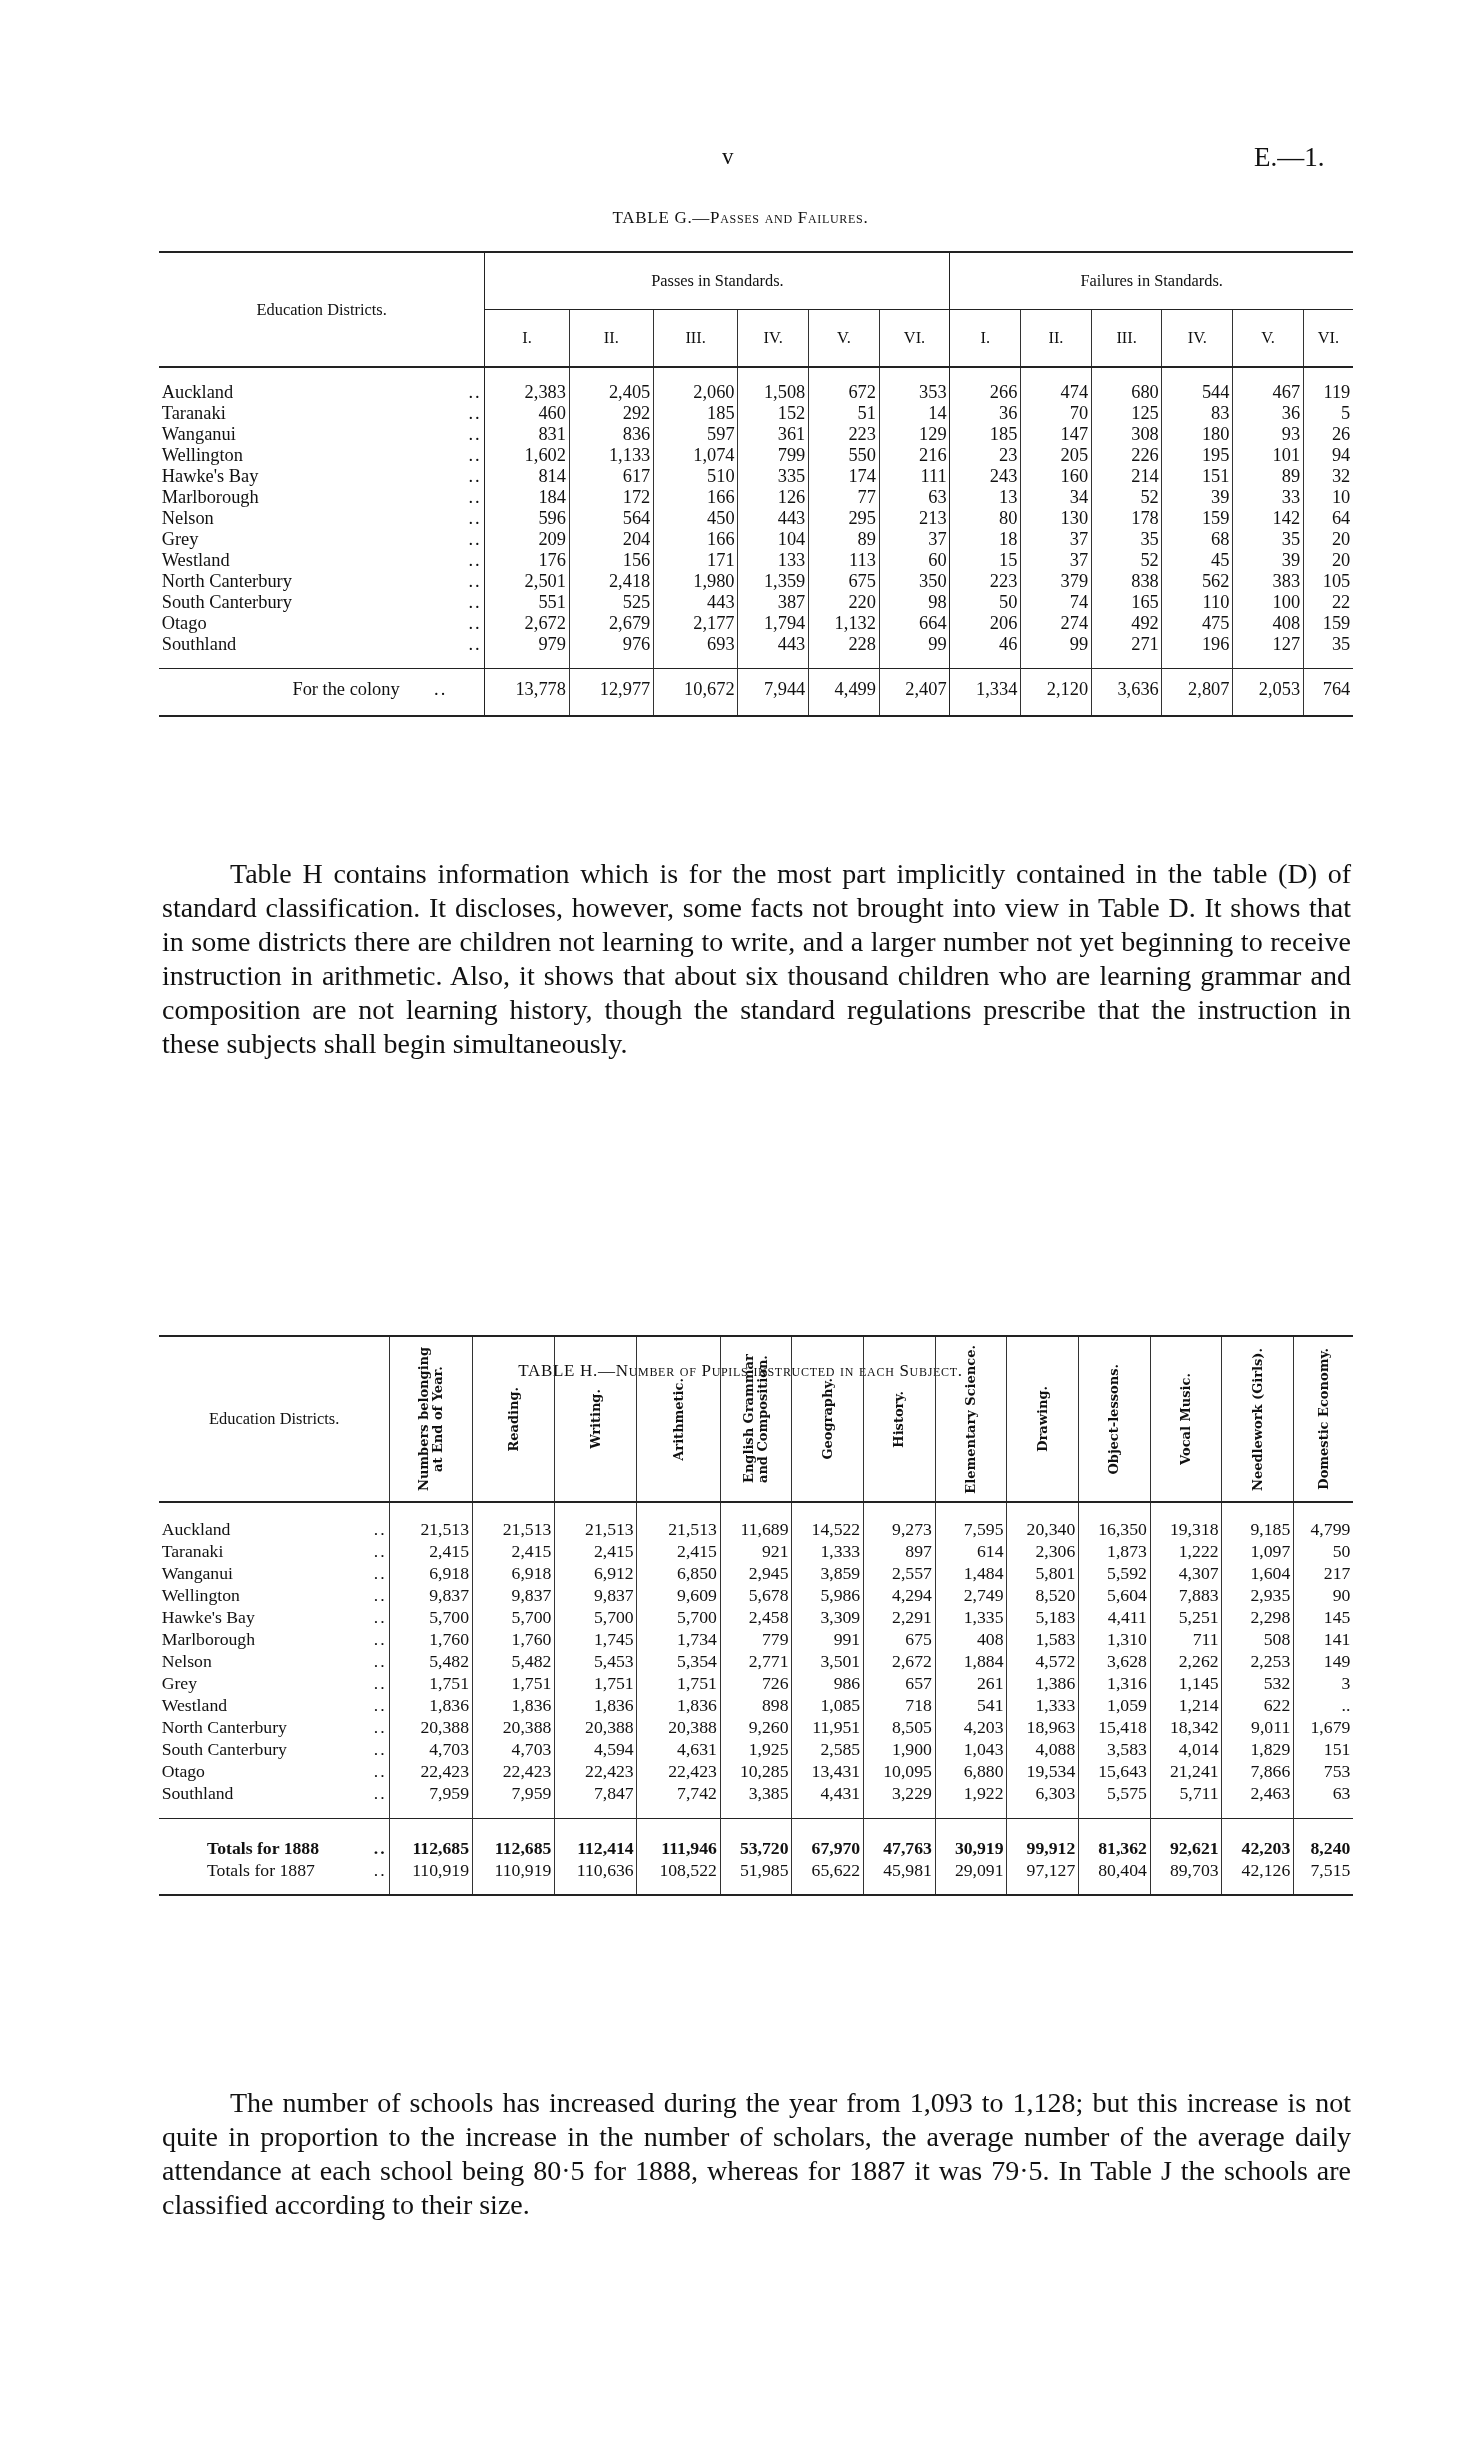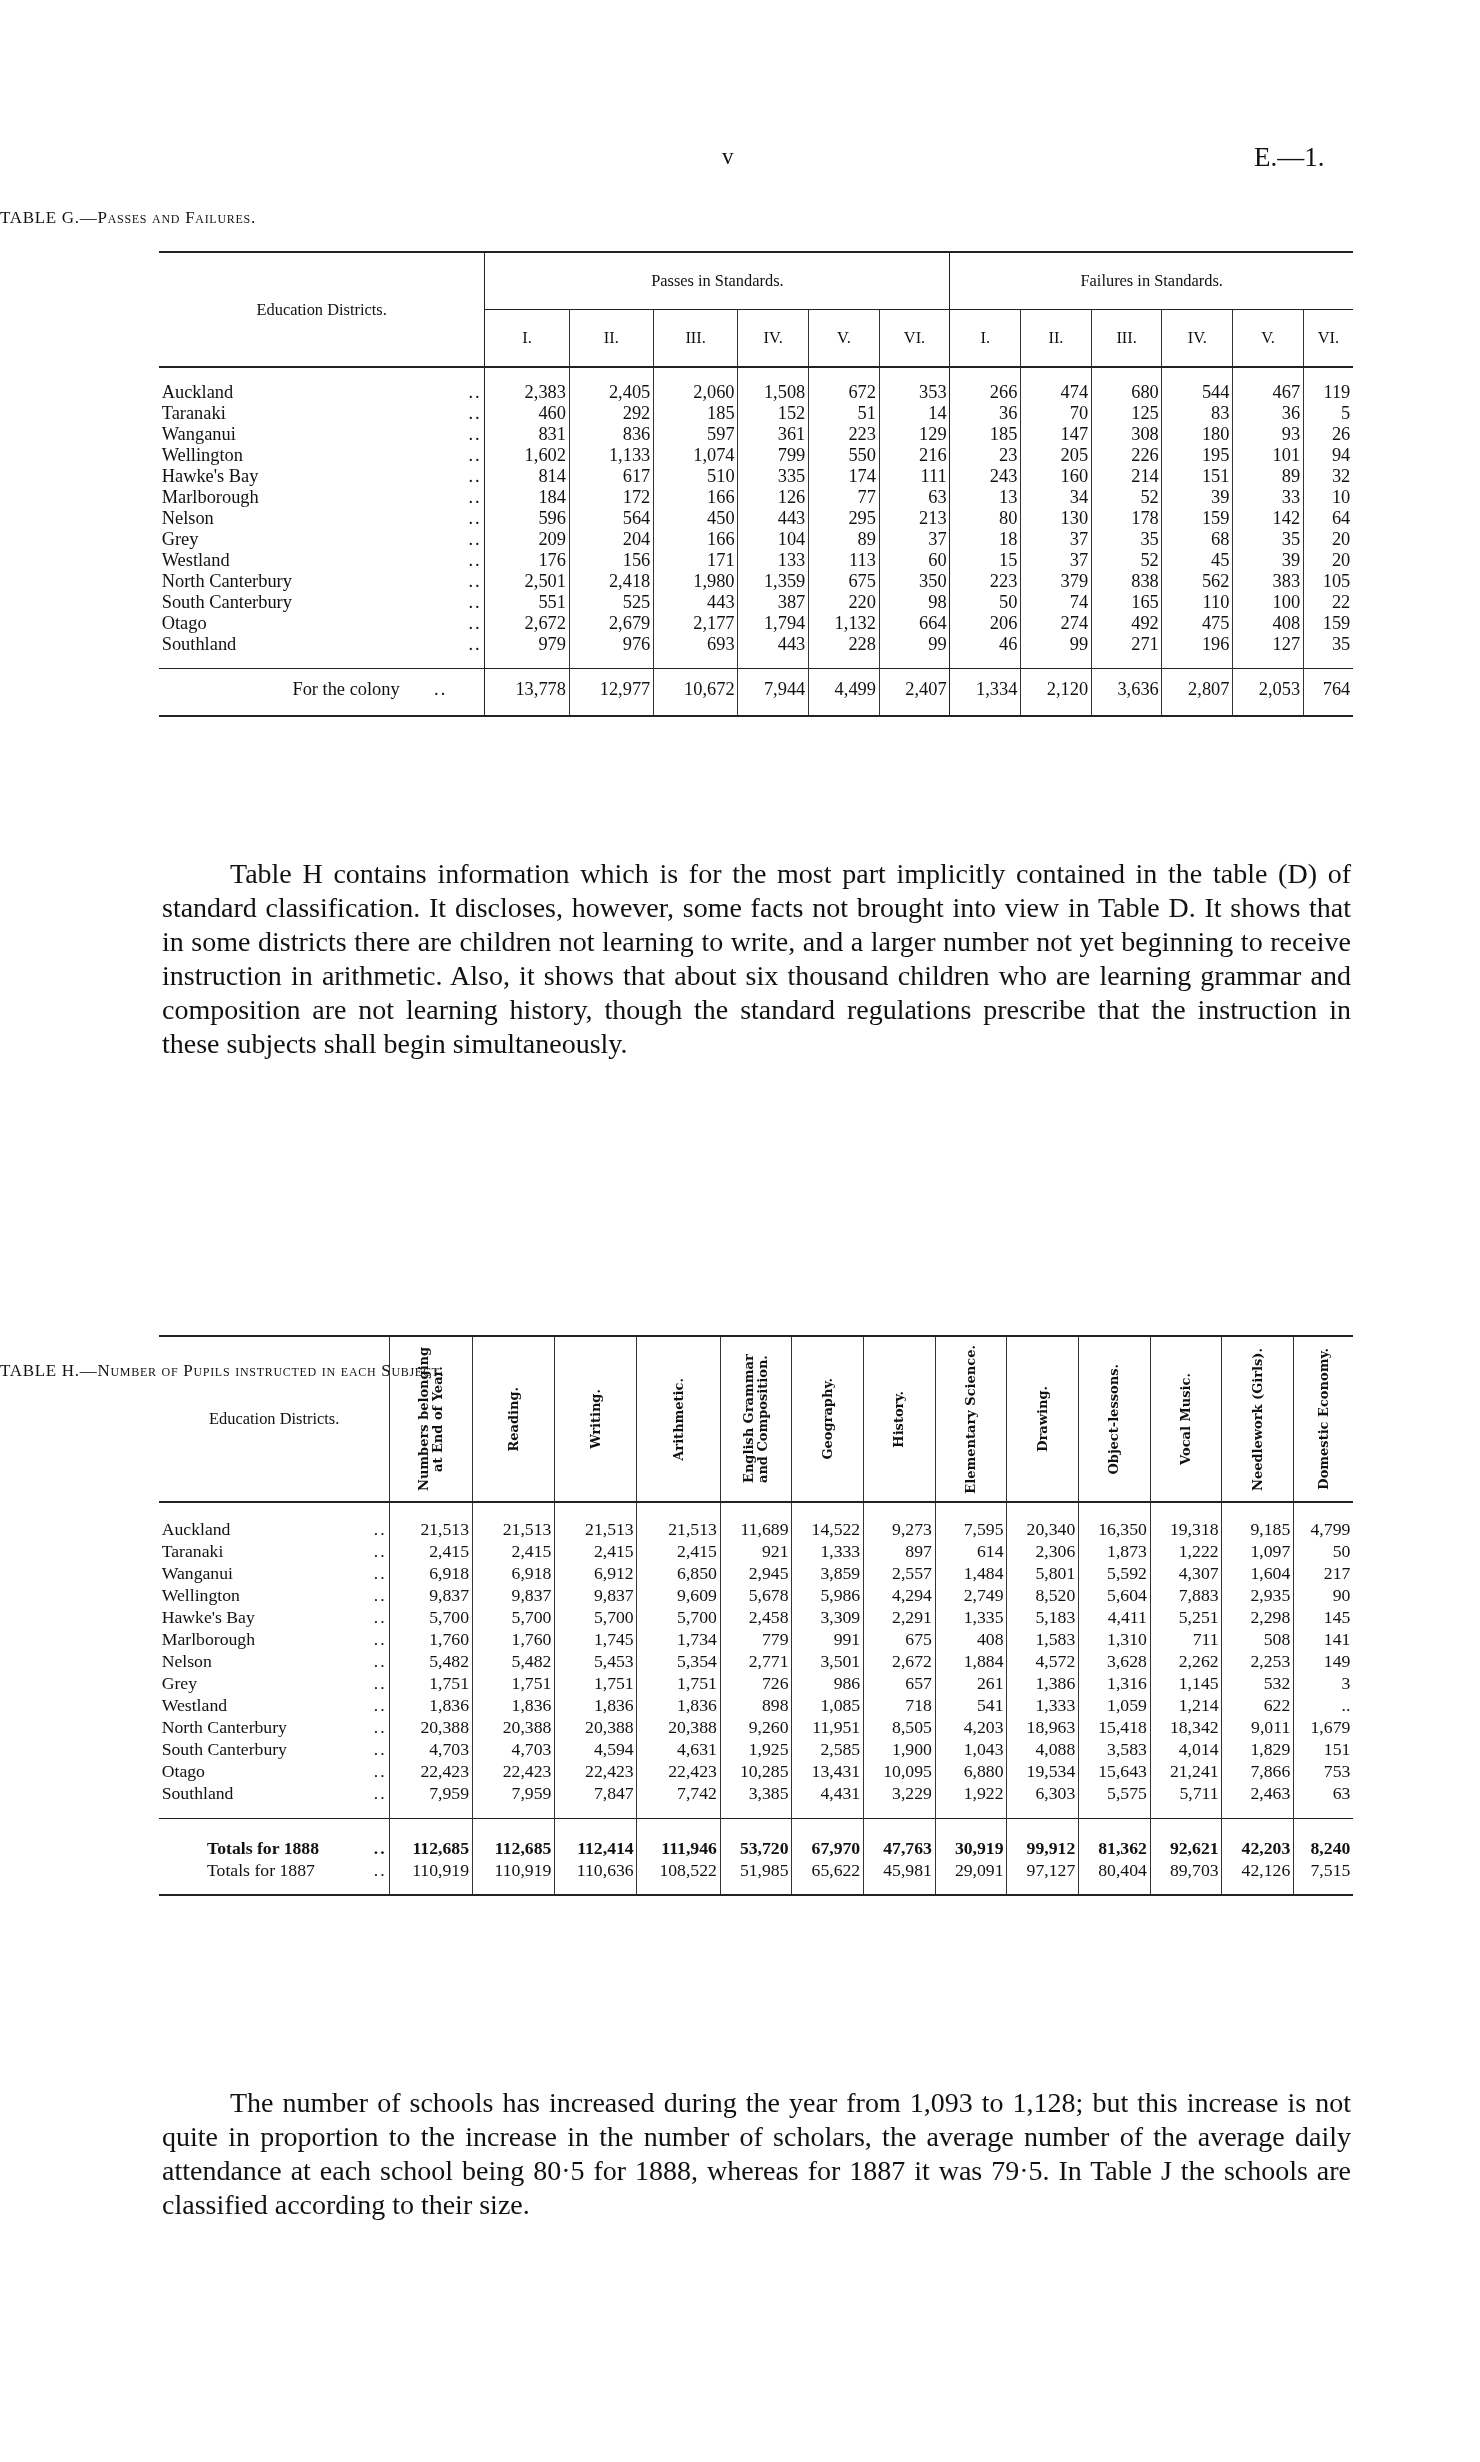--- a/index.html
+++ b/index.html
@@ -3,21 +3,21 @@
 <meta charset="utf-8">
 <style>
   html, body { margin: 0; padding: 0; background: #ffffff; }
   body {
     width: 1481px; height: 2462px; position: relative; overflow: hidden;
     font-family: "Liberation Serif", "DejaVu Serif", serif; color: #111;
   }
   .page-num { position: absolute; left: 722px; top: 144px; font-size: 23px; }
   .page-ref { position: absolute; left: 1254px; top: 142px; font-size: 27px; }
   .table-title {
-    position: absolute; left: 0; width: 1481px; 
+    position: absolute; left: 0; width: 1481px; text-align: center;
     font-size: 17px; letter-spacing: 0.7px;
   }
   .table-title .sc { font-variant: small-caps; }
   table.tbl { position: absolute; border-collapse: collapse; font-size: 18.4px; }
   table.tbl td, table.tbl th { padding: 0 2.7px; white-space: nowrap; }
   
   #table-g { left: 159px; top: 251px; width: 1194px; border-top: 2px solid #222; border-bottom: 2px solid #222; }
   #table-g th { font-weight: normal; font-size: 16.4px; height: 56px; margin-top: 20px; }
   #table-g .grp { border-bottom: 1.4px solid #222; height: 56px; }
   #table-g .sub th { border-left: 0.7px solid #333; }

